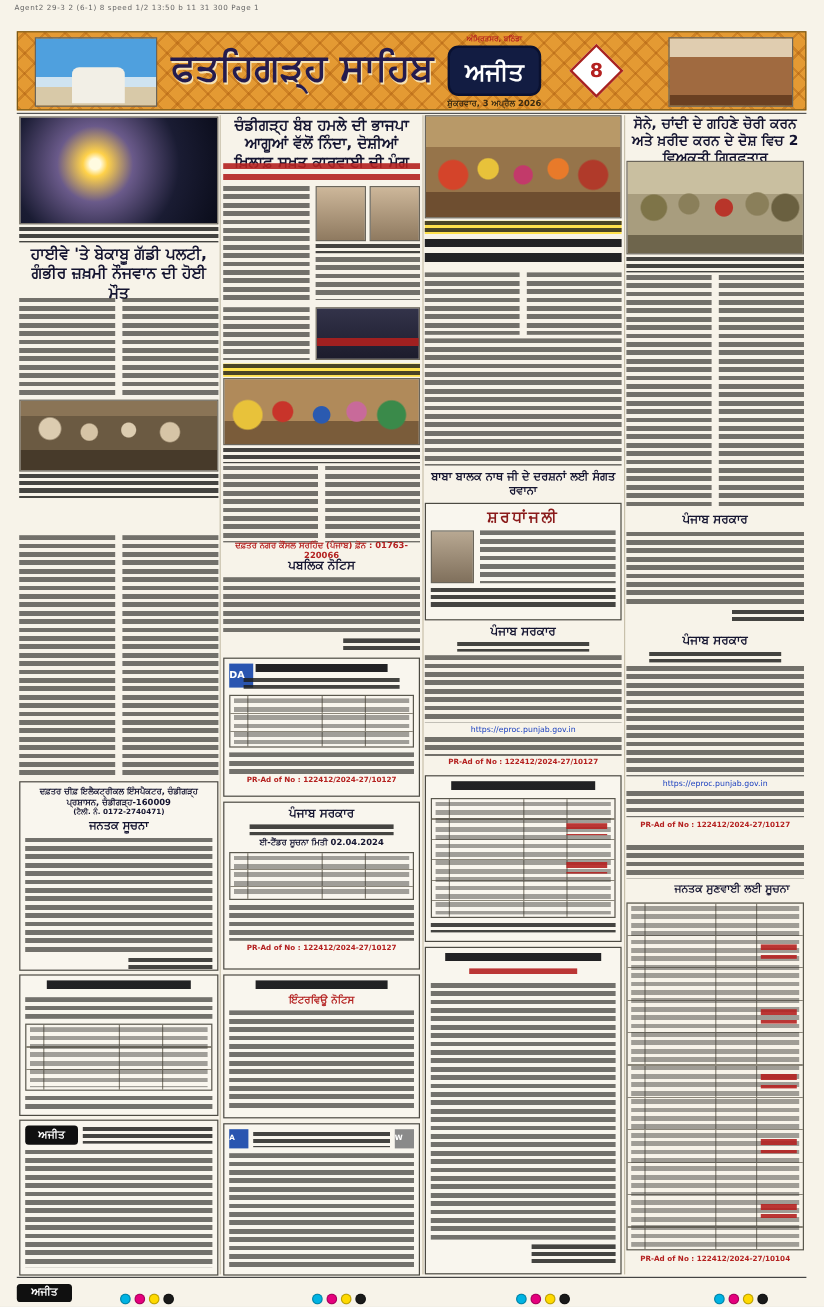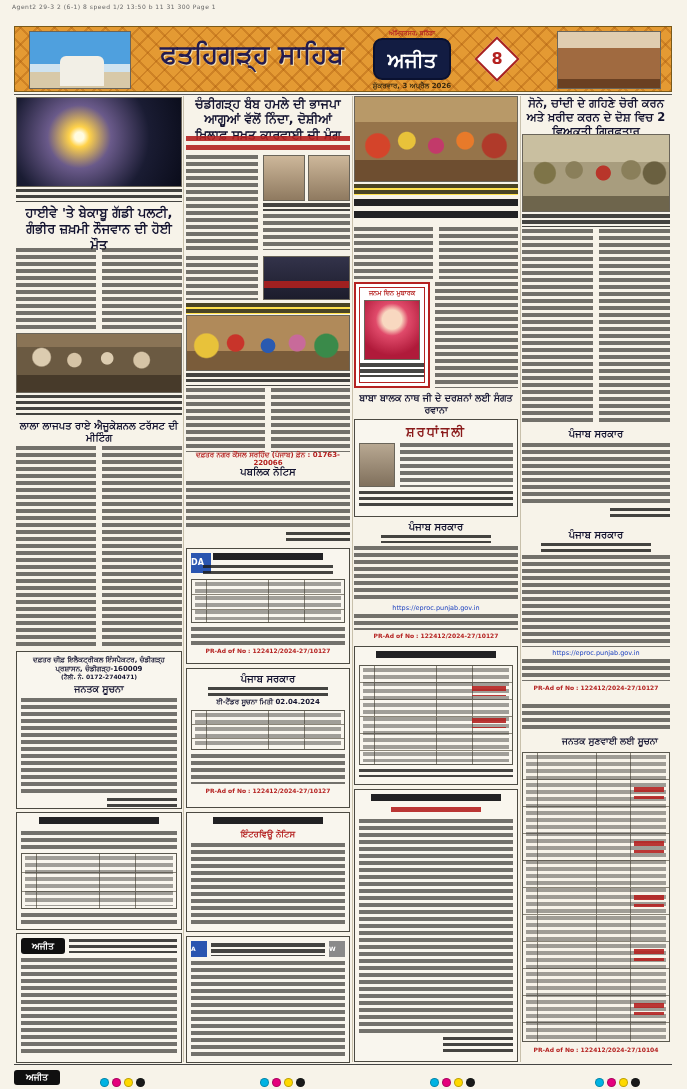--- a/index.html
+++ b/index.html
@@ -54,21 +54,21 @@
 
 <div class="page">
 
   <div class="abs tiny" style="left:12px;top:3px;width:400px">Agent2  29-3 2 (6-1) 8  speed  1/2 13:50 b  11 31 300  Page 1</div>
 
   <div class="abs masthead" style="left:14px;top:26px;width:658px;height:66px">
     <div class="abs ph ph-gurdwara" style="left:14px;top:4px;width:102px;height:58px">
       <div class="abs" style="left:30px;top:24px;width:44px;height:30px;background:#f2efe6;border-radius:6px 6px 0 0"></div>
     </div>
     <div class="abs ph ph-fort" style="left:542px;top:4px;width:104px;height:58px"></div>
-    <div class="abs mast-title" style="left:118px;top:12px;width:238px;font-size:26px">ਫਤਹਿਗੜ੍ਹ ਸਾਹਿਬ</div>
+    <div class="abs mast-title" style="left:118px;top:12px;width:238px;font-size:31px">ਫਤਹਿਗੜ੍ਹ ਸਾਹਿਬ</div>
     <div class="abs redtxt" style="left:348px;top:2px;width:98px;font-size:6px">ਅੰਮ੍ਰਿਤਸਰ, ਬਠਿੰਡਾ</div>
     <div class="abs ajit-logo" style="left:358px;top:11px;width:78px;height:42px;font-size:20px;line-height:40px">ਅਜੀਤ</div>
     <div class="abs" style="left:346px;top:55px;width:102px;font-size:7px;font-weight:bold;color:#3a2a10;text-align:center">ਸ਼ੁੱਕਰਵਾਰ, 3 ਅਪ੍ਰੈਲ 2026</div>
     <div class="abs diamond" style="left:466px;top:16px;width:32px;height:32px">
       <span style="font-size:16px;line-height:28px">8</span>
     </div>
   </div>
   <div class="abs" style="left:14px;top:94px;width:658px;height:1px;background:#555"></div>
 
   <div class="abs vline" style="left:183px;top:96px;height:966px"></div>
@@ -77,21 +77,20 @@
 
   <div class="abs ph ph-night" style="left:16px;top:97px;width:166px;height:90px"></div>
   <div class="abs sim cap" style="left:16px;top:189px;width:166px;height:13px"></div>
   <div class="abs hl" style="left:16px;top:205px;width:166px;font-size:13px">ਹਾਈਵੇ 'ਤੇ ਬੇਕਾਬੂ ਗੱਡੀ ਪਲਟੀ, ਗੰਭੀਰ ਜ਼ਖ਼ਮੀ ਨੌਜਵਾਨ ਦੀ ਹੋਈ ਮੌਤ</div>
   <div class="abs cols2" style="left:16px;top:248px;width:166px;height:82px">
     <div class="sim"></div>
     <div class="sim"></div>
   </div>
   <div class="abs ph ph-meeting" style="left:16px;top:333px;width:166px;height:60px"></div>
   <div class="abs sim cap" style="left:16px;top:395px;width:166px;height:20px"></div>
-  <div class="abs hl" style="left:16px;top:420px;width:166px;font-size:10px">ਲਾਲਾ ਲਾਜਪਤ ਰਾਏ ਐਜੂਕੇਸ਼ਨਲ ਟਰੱਸਟ ਦੀ ਮੀਟਿੰਗ</div>
   <div class="abs cols2" style="left:16px;top:446px;width:166px;height:201px">
     <div class="sim"></div>
     <div class="sim"></div>
   </div>
   <div class="abs boxb" style="left:16px;top:651px;width:166px;height:158px;padding:4px">
     <div class="hl" style="font-size:7px">ਦਫ਼ਤਰ ਚੀਫ਼ ਇਲੈਕਟ੍ਰੀਕਲ ਇੰਸਪੈਕਟਰ, ਚੰਡੀਗੜ੍ਹ ਪ੍ਰਸ਼ਾਸਨ, ਚੰਡੀਗੜ੍ਹ-160009</div>
     <div class="hl" style="font-size:6px">(ਟੈਲੀ. ਨੰ. 0172-2740471)</div>
     <div class="hl" style="font-size:9.5px;margin:3px 0">ਜਨਤਕ ਸੂਚਨਾ</div>
     <div class="sim" style="height:96px"></div>
     <div class="sim cap sig" style="height:12px;width:70px;margin-top:4px"></div>
@@ -181,25 +180,20 @@
   <div class="abs ph ph-wedding" style="left:354px;top:96px;width:164px;height:86px"></div>
   <div class="abs yellowbar" style="left:354px;top:184px;width:164px;height:11px">
     <div class="sim cap"></div>
   </div>
   <div class="abs sim head" style="left:354px;top:199px;width:164px;height:24px"></div>
   <div class="abs cols2" style="left:354px;top:227px;width:164px;height:52px">
     <div class="sim"></div>
     <div class="sim"></div>
   </div>
   <div class="abs" style="left:354px;top:282px;width:164px;height:106px;display:flex;gap:5px">
-    <div style="width:76px;border:2px solid #b42120;outline:1px solid #b42120;outline-offset:-6px;background:#fff;padding:5px 4px">
-      <div class="redtxt" style="font-size:6.5px">ਜਨਮ ਦਿਨ ਮੁਬਾਰਕ</div>
-      <div class="ph ph-child" style="width:56px;height:60px;margin:3px auto 0"></div>
-      <div class="sim cap" style="height:14px;margin-top:3px"></div>
-    </div>
     <div class="sim" style="flex:1"></div>
   </div>
   <div class="abs hl" style="left:354px;top:392px;width:164px;font-size:9.5px">ਬਾਬਾ ਬਾਲਕ ਨਾਥ ਜੀ ਦੇ ਦਰਸ਼ਨਾਂ ਲਈ ਸੰਗਤ ਰਵਾਨਾ</div>
   <div class="abs boxb" style="left:354px;top:419px;width:164px;height:98px;padding:4px">
     <div class="redtxt" style="font-size:13px;letter-spacing:2px;color:#8a1a1a">ਸ਼ਰਧਾਂਜਲੀ</div>
     <div style="display:flex;gap:5px;margin-top:3px">
       <div class="ph ph-obit" style="width:36px;height:44px"></div>
       <div class="sim" style="flex:1"></div>
     </div>
     <div class="sim cap" style="height:18px;margin-top:4px"></div>

